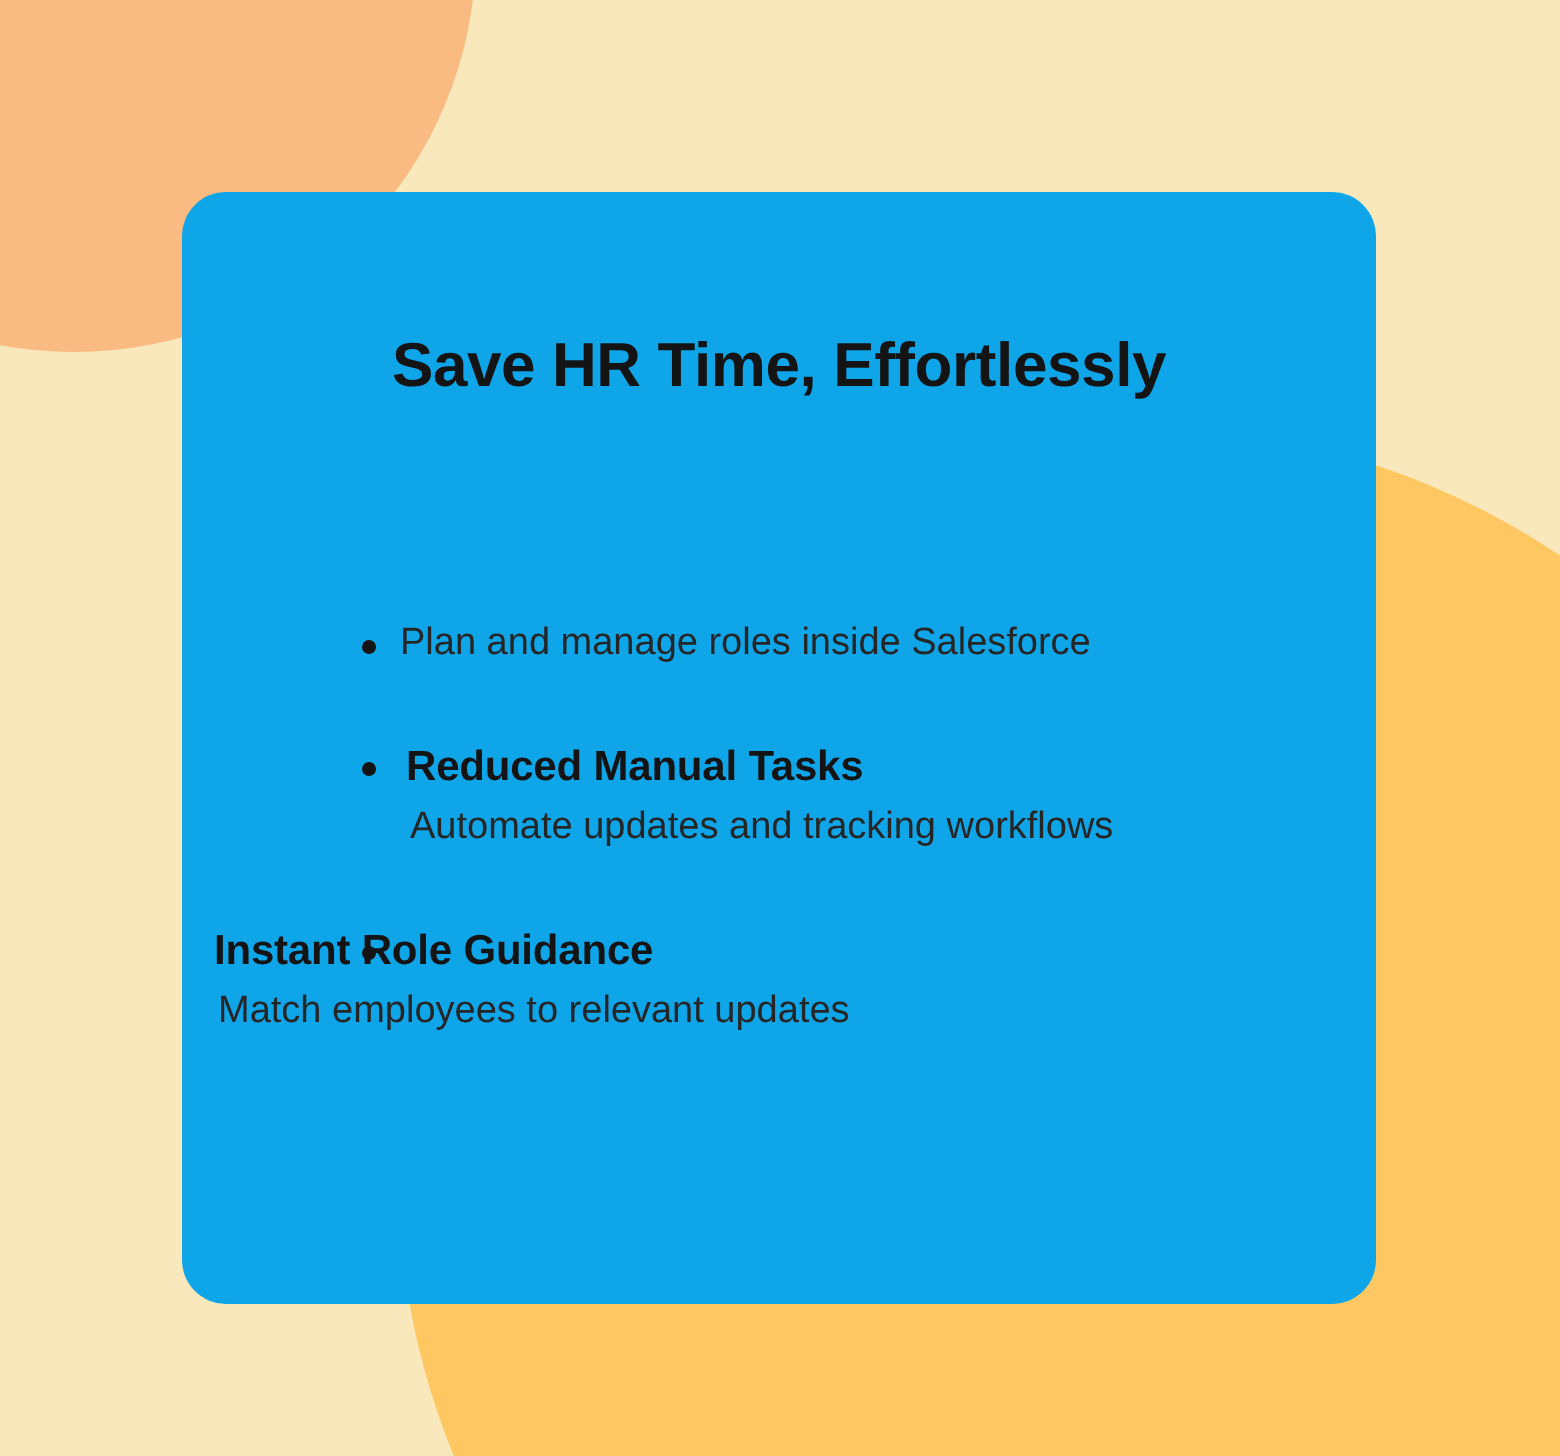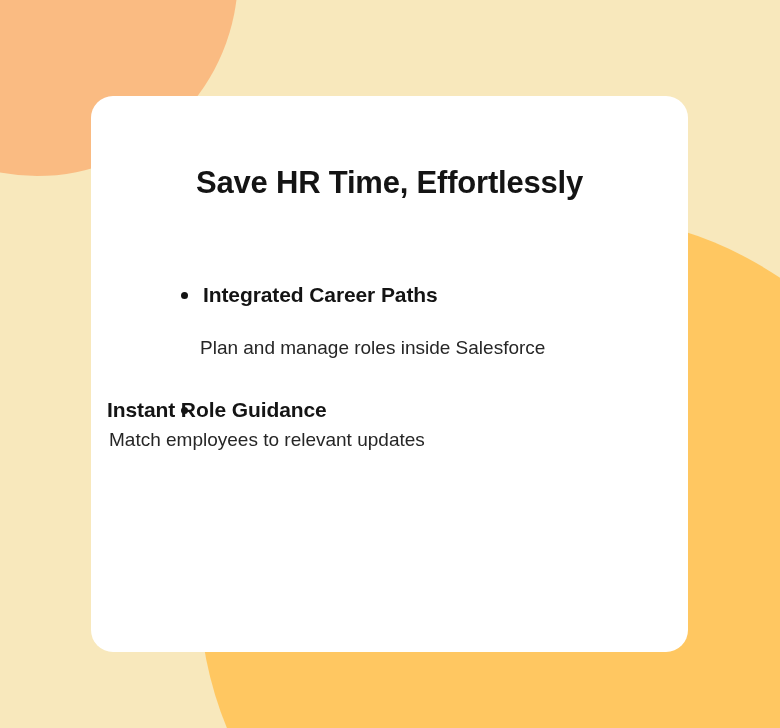--- a/index.html
+++ b/index.html
@@ -44,21 +44,21 @@
     background: #ffc761;
   }
 
   
   #card {
     position: absolute;
     left: 91px;
     top: 96px;
     width: 597px;
     height: 556px;
-    background: #ffffff;
+    background: #0ea5e9;
     border-radius: 22px;
     box-sizing: border-box;
   }
 
   .card-title {
     position: absolute;
     left: 0;
     top: 68px;
     width: 100%;
     text-align: center;
@@ -130,24 +130,28 @@
   <div class="blob blob-amber"></div>
 
   <div id="card">
 
     <h1 class="card-title">Save HR Time, Effortlessly</h1>
 
     <ul class="feature-list">
 
       <li class="feature-item">
         <span class="feature-bullet"></span>
-        <span class="feature-heading">Integrated Career Paths</span>
         <span class="feature-desc indent-a">Plan and manage roles inside Salesforce</span>
       </li>
 
+      <li class="feature-item">
+        <span class="feature-bullet"></span>
+        <span class="feature-heading">Reduced Manual Tasks</span>
+        <span class="feature-desc indent-b">Automate updates and tracking workflows</span>
+      </li>
 
       <li class="feature-item">
         <span class="feature-bullet"></span>
         <span class="feature-heading">Instant Role Guidance</span>
         <span class="feature-desc indent-c">Match employees to relevant updates</span>
       </li>
 
     </ul>
   </div>
 </div>

